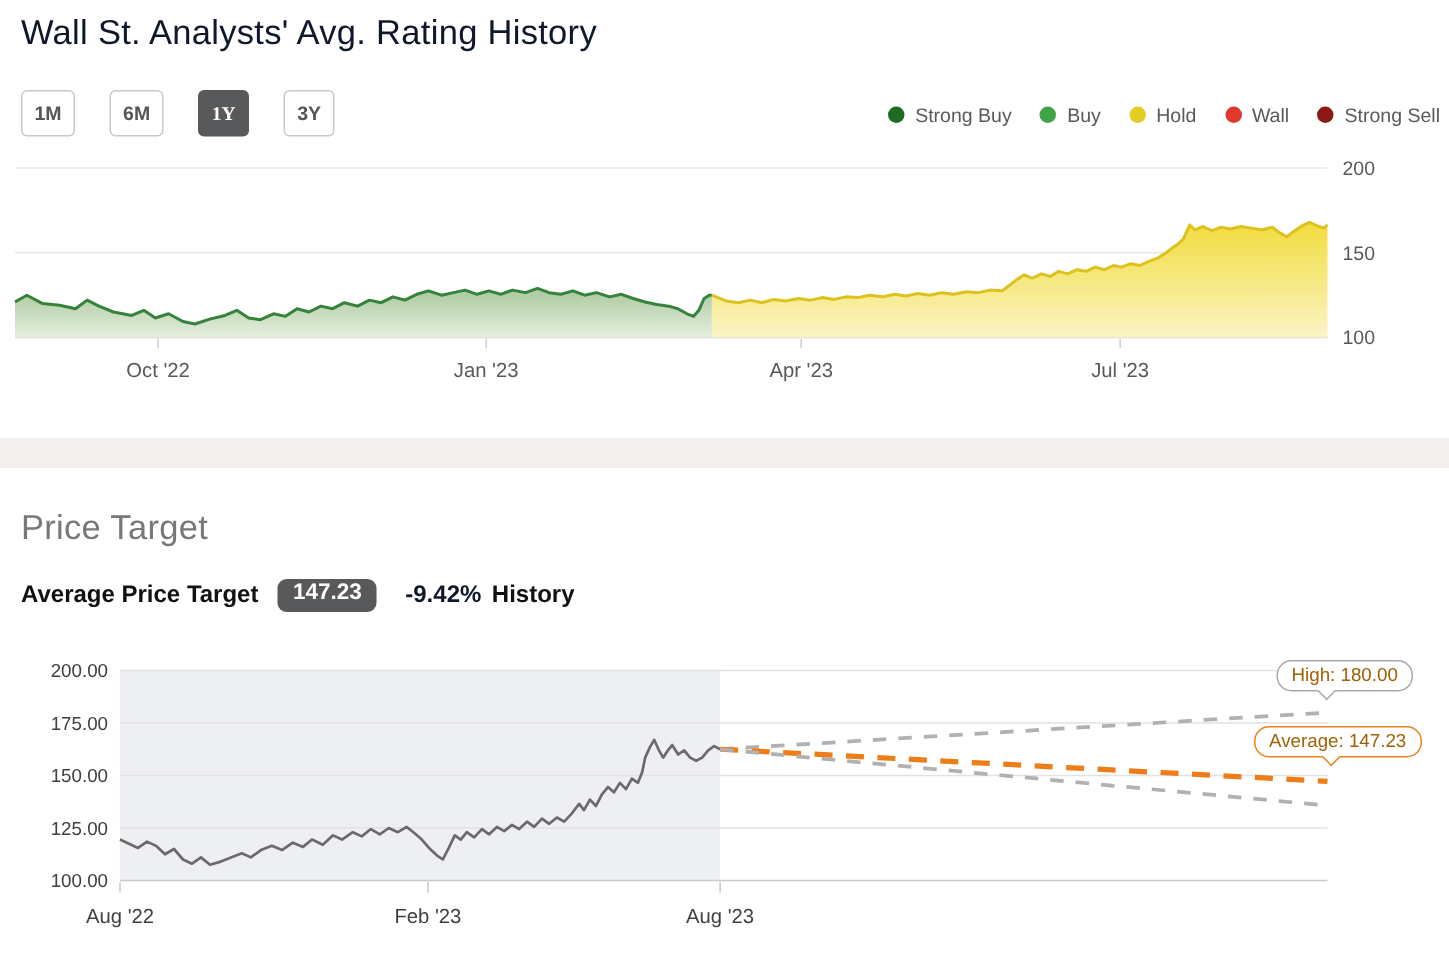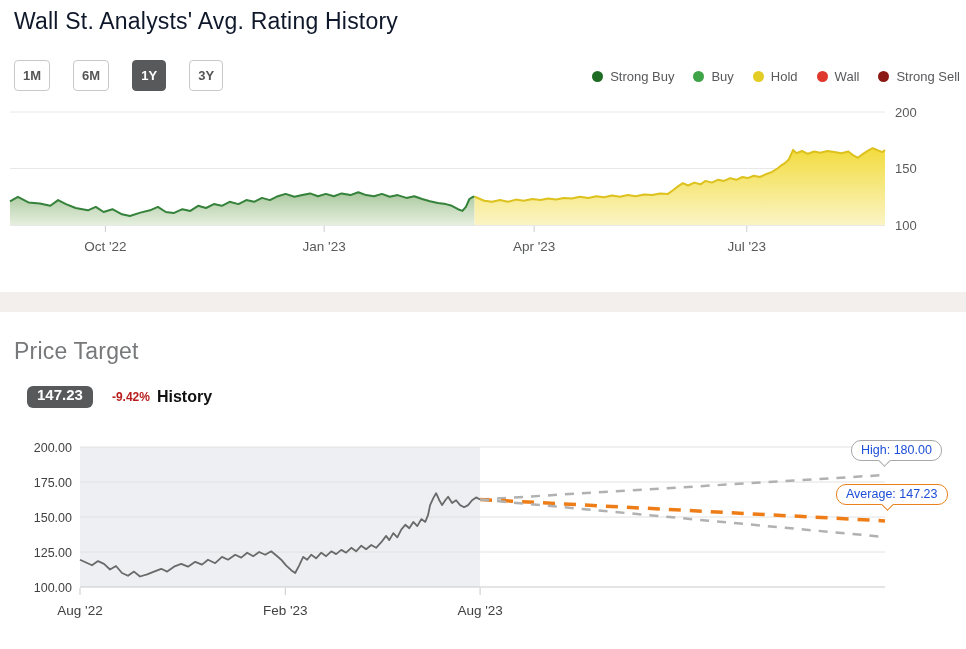--- a/index.html
+++ b/index.html
@@ -8,41 +8,41 @@
   .page { position:relative; width:966px; height:649px; background:#fff; overflow:hidden; }
 
   .section-title { position:absolute; left:14px; font-size:23px; font-weight:400; color:#0f172a; letter-spacing:.2px; }
   #rating-title { top:8px; }
   #price-title  { top:338px; color:#77787a; }
 
   .controls { position:absolute; left:14px; top:60px; display:flex; gap:23px; }
   .range-btn { min-width:34px; height:31px; padding:0 8px; background:#fff; border:1px solid #c9c9c9;
                border-radius:4px; font-family:"Liberation Sans",sans-serif; font-size:13px; font-weight:bold;
                color:#555; cursor:pointer; }
-  .range-btn.active { background:#58595b; border-color:#58595b; color:#fff; }
+  .range-btn.active { background:#58595b; border-color:#58595b; color:#fff;font-family:Liberation Serif, serif; }
 
   .legend { position:absolute; right:6px; top:66px; display:flex; gap:19px; align-items:center; height:20px; }
   .legend-item { display:flex; align-items:center; gap:7px; cursor:pointer; }
   .legend-dot { width:11px; height:11px; border-radius:50%; background:#999; flex:0 0 auto; }
   .legend-label { font-size:13px; color:#58595b; white-space:nowrap; }
 
   svg.chart { position:absolute; left:0; display:block; }
   #svg-rating { top:100px; }
   #svg-price  { top:430px; }
 
   .separator { position:absolute; left:0; top:292px; width:966px; height:20px; background:#f2efed; }
 
   .stat-row { position:absolute; left:14px; top:383px; display:flex; align-items:center; height:28px; }
   .stat-label { font-size:16px; font-weight:bold; color:#111; }
   .avg-badge { margin-left:13px; background:#58595b; color:#fff; font-size:15px; font-weight:bold;
                padding:0 10px 5px; border-radius:6px; }
-  .pct-downside { margin-left:19px; font-size:12px; font-weight:bold; color:#b91c1c; }
+  .pct-downside { margin-left:19px; font-size:16px; font-weight:bold; color:#0f172a; }
   .pct-direction { margin-left:7px; font-size:16px; font-weight:bold; color:#111; }
 
-  .tooltip { position:absolute; background:#fff; font-size:12.5px; color:#1d4ed8; padding:2px 9px 3px;
+  .tooltip { position:absolute; background:#fff; font-size:12.5px; color:#a16207; padding:2px 9px 3px;
              border-radius:10px; white-space:nowrap; z-index:5; }
   .tooltip .arrow { position:absolute; width:9px; height:9px; background:#fff; transform:rotate(45deg); bottom:-5px; }
   #tooltip-high { left:851px; top:440px; border:1px solid #a8a8a8; }
   #tooltip-high .arrow { left:28px; border-right:1px solid #a8a8a8; border-bottom:1px solid #a8a8a8; }
   #tooltip-avg { left:836px; top:484px; border:1px solid #e8821c; }
   #tooltip-avg .arrow { left:46px; border-right:1px solid #e8821c; border-bottom:1px solid #e8821c; }
 </style>
 </head>
 <body>
 
@@ -109,20 +109,21 @@
       <text x="534.125" y="151" fill="#58595b" font-size="13.5" text-anchor="middle" font-family="Liberation Sans, sans-serif">Apr '23</text>
       <line x1="746.75" y1="126" x2="746.75" y2="132" stroke="#cccccc"></line>
       <text x="746.75" y="151" fill="#58595b" font-size="13.5" text-anchor="middle" font-family="Liberation Sans, sans-serif">Jul '23</text>
     </svg>
 
   <div class="separator"></div>
 
   <h2 class="section-title" id="price-title">Price Target</h2>
 
   <div class="stat-row">
+    <span class="stat-label">Average Price Target</span>
     <span class="avg-badge">147.23</span>
     <span class="pct-downside">-9.42%</span>
     <span class="pct-direction">History</span>
   </div>
 
   <svg class="chart" id="svg-price" width="966" height="219" viewBox="0 0 966 219">
       <rect x="80" y="17" width="400.085" height="140" fill="#edeff3"></rect>
       <line x1="80" y1="157" x2="885" y2="157" stroke="#c9c9c9" stroke-width="1"></line>
       <text x="72" y="161.5" fill="#414141" font-size="12.5" text-anchor="end" font-family="Liberation Sans, sans-serif">100.00</text>
       <line x1="80" y1="122" x2="885" y2="122" stroke="#e2e2e2" stroke-width="1"></line>

